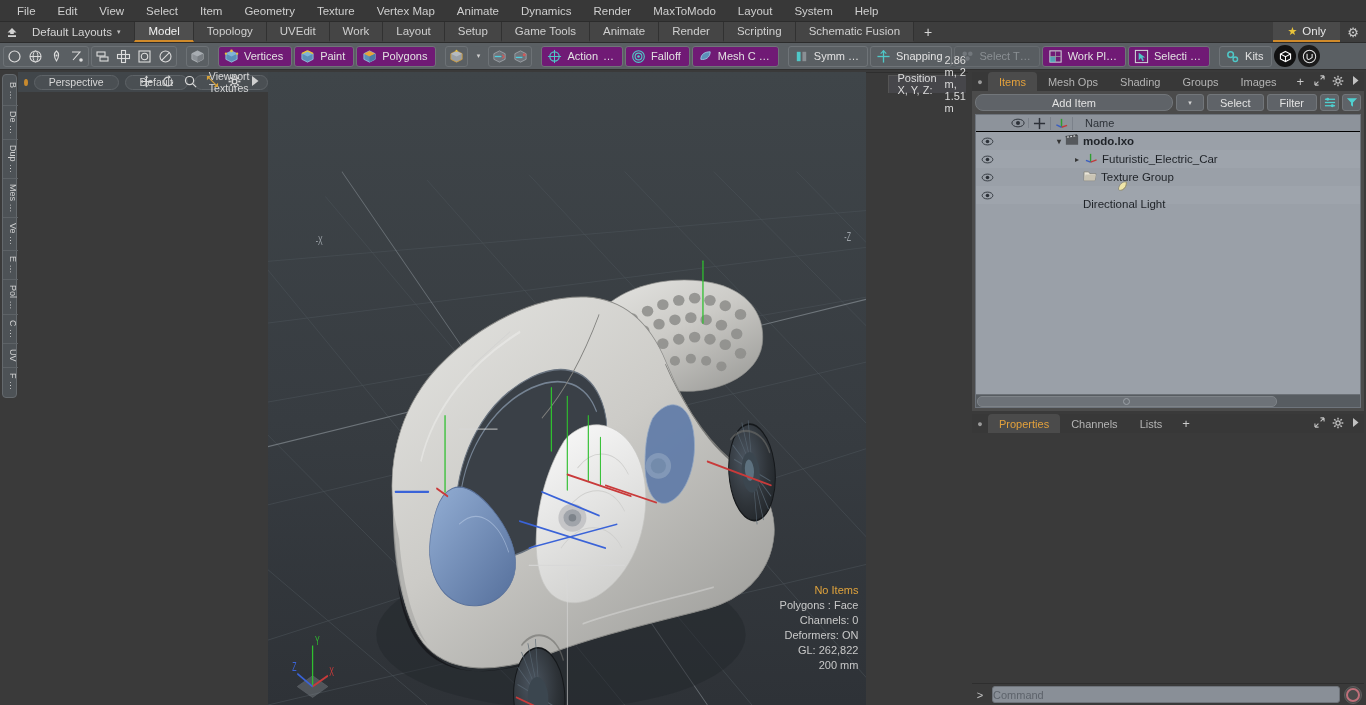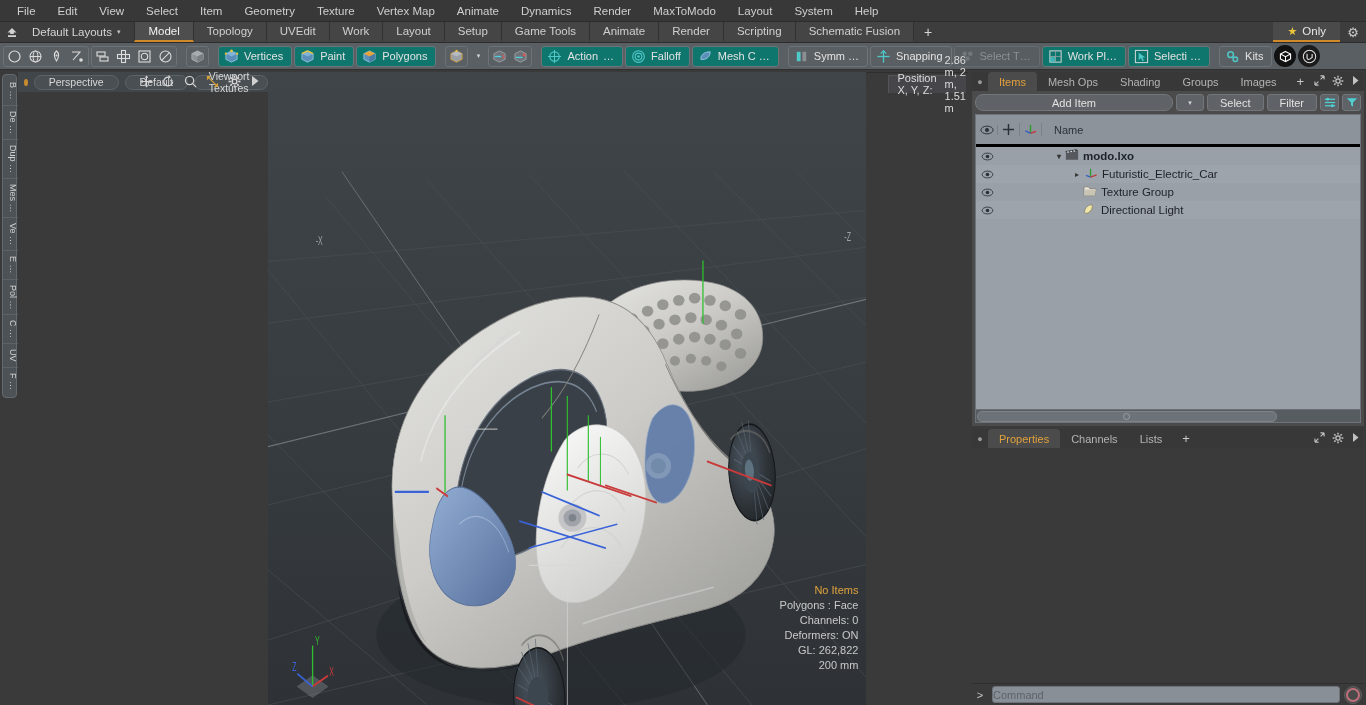--- a/index.html
+++ b/index.html
@@ -55,21 +55,21 @@
   }
   .tgroup { display:flex; align-items:center; background:#5a5f63; border:1px solid #6d7276; border-radius:3px; height:21px; }
   .tbtn {
     width:21px; height:19px; display:flex; align-items:center; justify-content:center;
     color:#d6d6d6;
   }
   .tbtn svg { display:block; }
   .tsep { width:5px; }
   .chip {
     display:flex; align-items:center; gap:5px; height:21px; padding:0 8px 0 5px;
-    background:#0f766e; border:1px solid #6f7478; border-radius:3px; color:#e2e2e2; font-size:11px;
+    background:#701a75; border:1px solid #6f7478; border-radius:3px; color:#e2e2e2; font-size:11px;
     white-space:nowrap;
   }
   .chip.dim { color:#8b9094; background:#585d61; border-color:#666b6f; }
   .chip.plain { background:#5a5f63; }
   .cube-ico { width:15px; height:15px; }
   .dropdown-sm { width:16px; height:19px; display:flex; align-items:center; justify-content:center; color:#d0d0d0; font-size:7px;}
   .rnd-ico { width:22px; height:22px; border-radius:50%; display:flex; align-items:center; justify-content:center; }
 
   
   .body { flex:1 1 auto; display:flex; min-height:0; background:#3a3a3a; }
@@ -135,21 +135,21 @@
   .minibtn {
     height:17px; padding:0 12px; background:#5f6368; border:1px solid #72767a; border-radius:3px;
     display:flex; align-items:center; justify-content:center; color:#e2e2e2; font-size:11px; flex:0 0 auto;
   }
   .iconbtn17 {
     width:19px; height:17px; background:#5f6368; border:1px solid #72767a; border-radius:3px;
     display:flex; align-items:center; justify-content:center; flex:0 0 19px;
   }
 
   .listwrap { margin-top:3px; background:#9aa0a8; border:1px solid #6e747c; display:flex; flex-direction:column; }
-  .listhead { height:32px; background:#8d939b; display:flex; align-items:center; border-bottom:3px solid #000000; }
+  .listhead { height:17px; background:#8d939b; display:flex; align-items:center; border-bottom:1px solid #000000;padding-left:31px; }
   .colicon { width:22px; display:flex; align-items:center; justify-content:center; flex:0 0 22px; border-right:1px solid #7b818a;}
   .colname { flex:1 1 auto; padding-left:12px; color:#2d3238; font-size:11px; }
   .listbody { height:262px; position:relative; }
   .irow { height:18px; display:flex; align-items:center; }
   .irow.alt { background:#9ea4ac; }
   .eyecell { width:22px; display:flex; align-items:center; justify-content:center; flex:0 0 22px;}
   .blankcell { width:25px; flex:0 0 25px; border-right:1px solid #8f959d;}
   .blankcell2 { width:26px; flex:0 0 26px; border-right:1px solid #8f959d;}
   .itemtext { display:flex; align-items:center; gap:4px; font-size:11.5px; color:#1e2227; }
   .itemtext.root { font-weight:bold; }
@@ -886,21 +886,21 @@
 
             <div class="irow alt">
               <div class="eyecell">
                 <svg width="13" height="9" viewBox="0 0 16 11">
                     <ellipse cx="8" cy="5.5" rx="6.6" ry="4.2" fill="none" stroke="#2c3138" stroke-width="1.1"></ellipse>
                     <circle cx="8" cy="5.5" r="2.2" fill="#2c3138"></circle>
                   </svg>
               </div>
               <div class="blankcell"></div>
               <div class="blankcell2"></div>
-              <div class="itemtext" style="padding-left:34px;">
+              <div class="itemtext" style="padding-left:34px;flex-direction:column;">
                 <span>
                   <svg width="14" height="12" viewBox="0 0 15 13">
                       <path d="M1.5 10 C2 5 5.5 1.6 10 2 C10.6 5.4 8.6 10 4.6 11 C3 11.4 1.6 11 1.5 10 Z" fill="#f0e6a8" stroke="#7a7a72" stroke-width="0.8"></path>
                       <path d="M10 2 C10.6 5.4 8.6 10 4.6 11" fill="none" stroke="#a89e6a" stroke-width="0.8"></path>
                     </svg>
                 </span>
                 <span>Directional Light</span>
               </div>
             </div>
 

